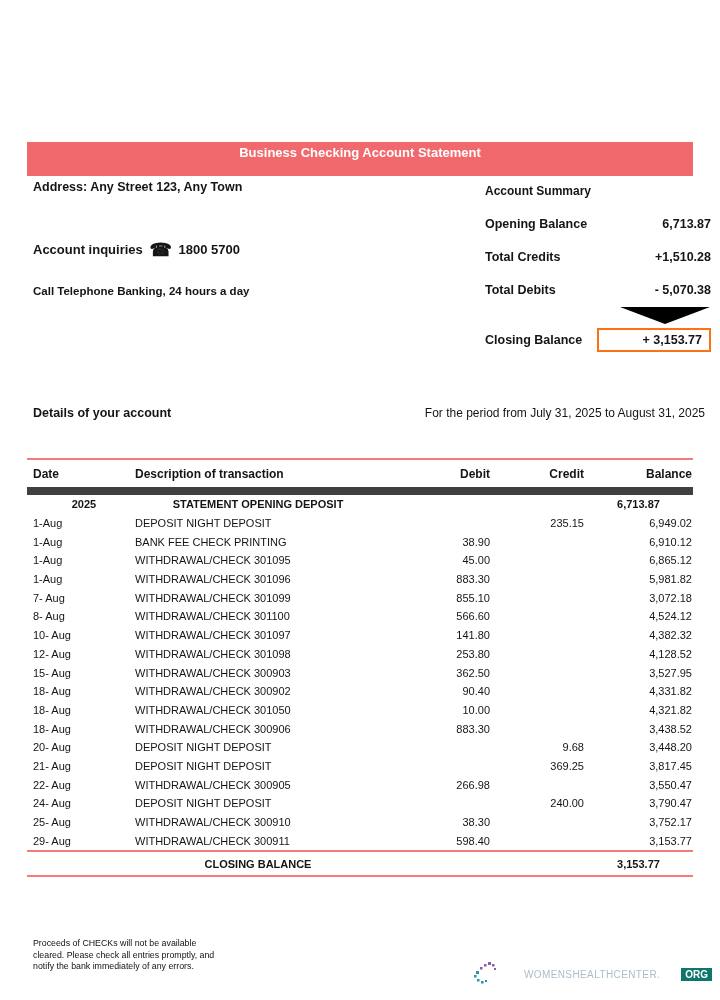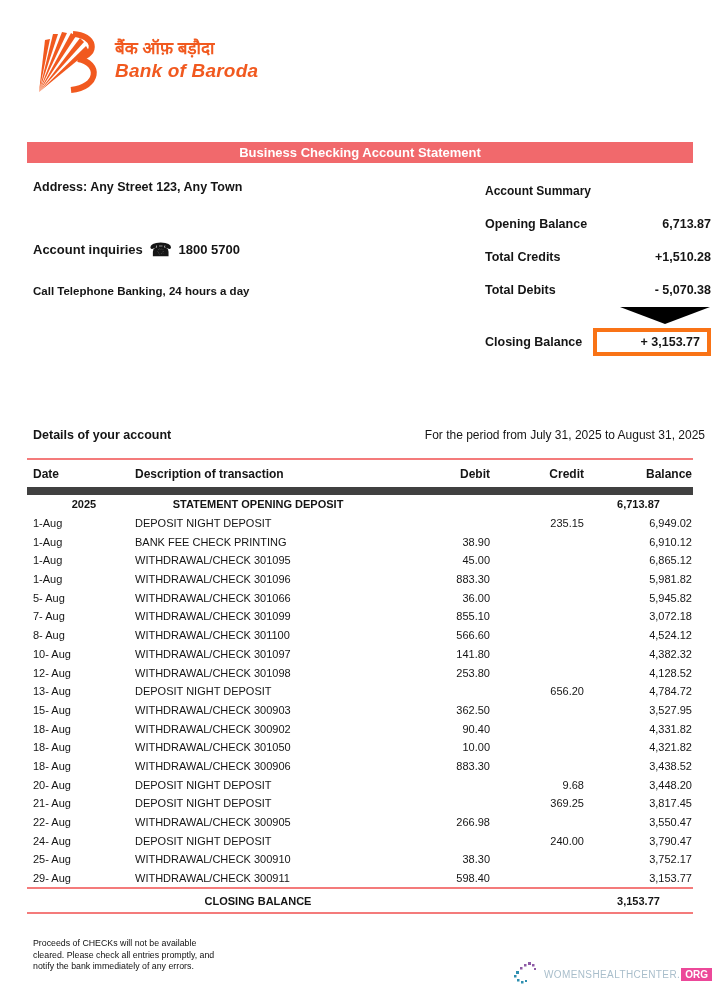--- a/index.html
+++ b/index.html
@@ -7,42 +7,42 @@
         font-family:"Liberation Sans",sans-serif;color:#151515;overflow:hidden;}
 
   
   .logo{position:absolute;left:33px;top:30px;display:flex;align-items:flex-start;}
   .logo-mark{width:72px;height:64px;}
   .logo-text{margin-left:10px;}
   .logo-hindi{color:#F1591F;font-weight:bold;font-size:17px;line-height:22px;margin-top:8px;}
   .logo-en{color:#F1591F;font-weight:bold;font-style:italic;font-size:19px;line-height:22px;letter-spacing:.2px;}
 
   
-  .title-bar{position:absolute;left:27px;top:142px;width:666px;height:21px;background:#F1696C;
+  .title-bar{position:absolute;left:27px;top:142px;width:666px;height:34px;background:#F1696C;
              color:#fff;font-weight:bold;font-size:13px;text-align:center;line-height:21px;}
 
   
   .customer{position:absolute;left:33px;top:179px;width:430px;}
   .cust-line{font-weight:bold;font-size:12.5px;line-height:16px;}
   .inquiries{margin-top:44px;font-weight:bold;font-size:13px;}
   .phone-glyph{font-size:18px;vertical-align:-2px;padding:0 3px;}
   .tel-banking{margin-top:24px;font-weight:bold;font-size:11.5px;}
 
   
   .summary{position:absolute;left:485px;top:184px;width:226px;}
   .summary-heading{font-size:12px;font-weight:bold;}
   .summary-row{display:flex;justify-content:space-between;font-size:12.5px;font-weight:bold;margin-top:19px;}
   .triangle{width:0;height:0;border-left:45px solid transparent;border-right:45px solid transparent;
             border-top:17px solid #000;margin:10px 1px 0 auto;}
   .closing-row{display:flex;justify-content:space-between;align-items:center;margin-top:4px;
                font-size:12.5px;font-weight:bold;}
-  .closing-box{border:4px solid #f97316;width:96px;padding:3px 7px;text-align:right;}
-
-  
-  .details-row{position:absolute;left:33px;top:428px;width:672px;display:flex;
+  .closing-box{border:2px solid #f97316;width:96px;padding:3px 7px;text-align:right;}
+
+  
+  .details-row{position:absolute;left:33px;top:406px;width:672px;display:flex;
                justify-content:space-between;align-items:baseline;text-align:center;}
   .details-heading{font-weight:bold;font-size:12.5px;}
   .period{font-size:12px;}
 
   
   .txn-table{position:absolute;left:27px;top:458px;width:666px;border-collapse:collapse;
              border-top:2px solid #F47B7B;}
   .txn-table th{font-size:12px;font-weight:bold;height:27px;vertical-align:middle;
                 border-bottom:8px solid #404040;padding:0;}
   .txn-table td{font-size:11px;height:18.7px;padding:0;vertical-align:middle;white-space:nowrap;}
@@ -51,47 +51,30 @@
   .txn-table th:nth-child(3),.txn-table td:nth-child(3),
   .txn-table th:nth-child(4),.txn-table td:nth-child(4),
   .txn-table th:nth-child(5),.txn-table td:nth-child(5){text-align:right;padding-right:1px;}
   .txn-table tr.bold-row td{font-weight:bold;text-align:center;}
   .txn-table tfoot td{font-weight:bold;height:23px;border-top:2px solid #F47B7B;border-bottom:2px solid #F47B7B;}
 
   
   .footer{position:absolute;left:33px;top:938px;font-size:8.8px;line-height:11.5px;color:#111;}
 
   
-  .watermark{position:absolute;right:8px;top:961px;display:flex;align-items:center;cursor:pointer;}
+  .watermark{position:absolute;right:8px;top:961px;display:flex;align-items:center;cursor:pointer;gap:20px;}
   .wm-dots{width:30px;height:26px;margin-right:2px;}
   .wm-name{color:#A9BECB;font-size:10px;letter-spacing:.4px;}
-  .wm-org{background:#ec4899;color:#fff;font-size:10px;font-weight:bold;padding:1px 4px;margin-left:1px;}
+  .wm-org{background:#0f766e;color:#fff;font-size:10px;font-weight:bold;padding:1px 4px;margin-left:1px;}
 </style>
 </head>
 <body>
 
 <div class="page">
 
-  <div class="logo">
-    <svg class="logo-mark" viewBox="0 0 72 64">
-      <g fill="#F1591F">
-        <polygon points="6,62 12,10 17,9"></polygon>
-        <polygon points="6,62 20,4 25,4"></polygon>
-        <polygon points="6,62 29,2 34,3"></polygon>
-        <polygon points="6,62 38,3 43,6"></polygon>
-        <polygon points="6,62 47,8 51,12"></polygon>
-        <polygon points="6,62 53,16 56,21"></polygon>
-      </g>
-      <path d="M40,4 C62,5 66,24 45,29 C68,33 66,57 38,60" fill="none" stroke="#F1591F" stroke-width="6"></path>
-    </svg>
-    <div class="logo-text">
-      <div class="logo-hindi">बैंक ऑफ़ बड़ौदा</div>
-      <div class="logo-en">Bank of Baroda</div>
-    </div>
-  </div>
 
   <div class="title-bar">Business Checking Account Statement</div>
 
   <div class="customer">
     <div class="cust-line">Address: Any Street 123, Any Town</div>
     <div class="inquiries">
       <span>Account inquiries</span>
       <span class="phone-glyph">☎</span>
       <span>1800 5700</span>
     </div>
@@ -171,27 +154,20 @@
           <td>6,865.12</td>
         </tr>
         <tr>
           <td>1-Aug</td>
           <td>WITHDRAWAL/CHECK 301096</td>
           <td>883.30</td>
           <td></td>
           <td>5,981.82</td>
         </tr>
         <tr>
-          <td>5- Aug</td>
-          <td>WITHDRAWAL/CHECK 301066</td>
-          <td>36.00</td>
-          <td></td>
-          <td>5,945.82</td>
-        </tr>
-        <tr>
           <td>7- Aug</td>
           <td>WITHDRAWAL/CHECK 301099</td>
           <td>855.10</td>
           <td></td>
           <td>3,072.18</td>
         </tr>
         <tr>
           <td>8- Aug</td>
           <td>WITHDRAWAL/CHECK 301100</td>
           <td>566.60</td>
@@ -204,27 +180,20 @@
           <td>141.80</td>
           <td></td>
           <td>4,382.32</td>
         </tr>
         <tr>
           <td>12- Aug</td>
           <td>WITHDRAWAL/CHECK 301098</td>
           <td>253.80</td>
           <td></td>
           <td>4,128.52</td>
-        </tr>
-        <tr>
-          <td>13- Aug</td>
-          <td>DEPOSIT NIGHT DEPOSIT</td>
-          <td></td>
-          <td>656.20</td>
-          <td>4,784.72</td>
         </tr>
         <tr>
           <td>15- Aug</td>
           <td>WITHDRAWAL/CHECK 300903</td>
           <td>362.50</td>
           <td></td>
           <td>3,527.95</td>
         </tr>
         <tr>
           <td>18- Aug</td>

